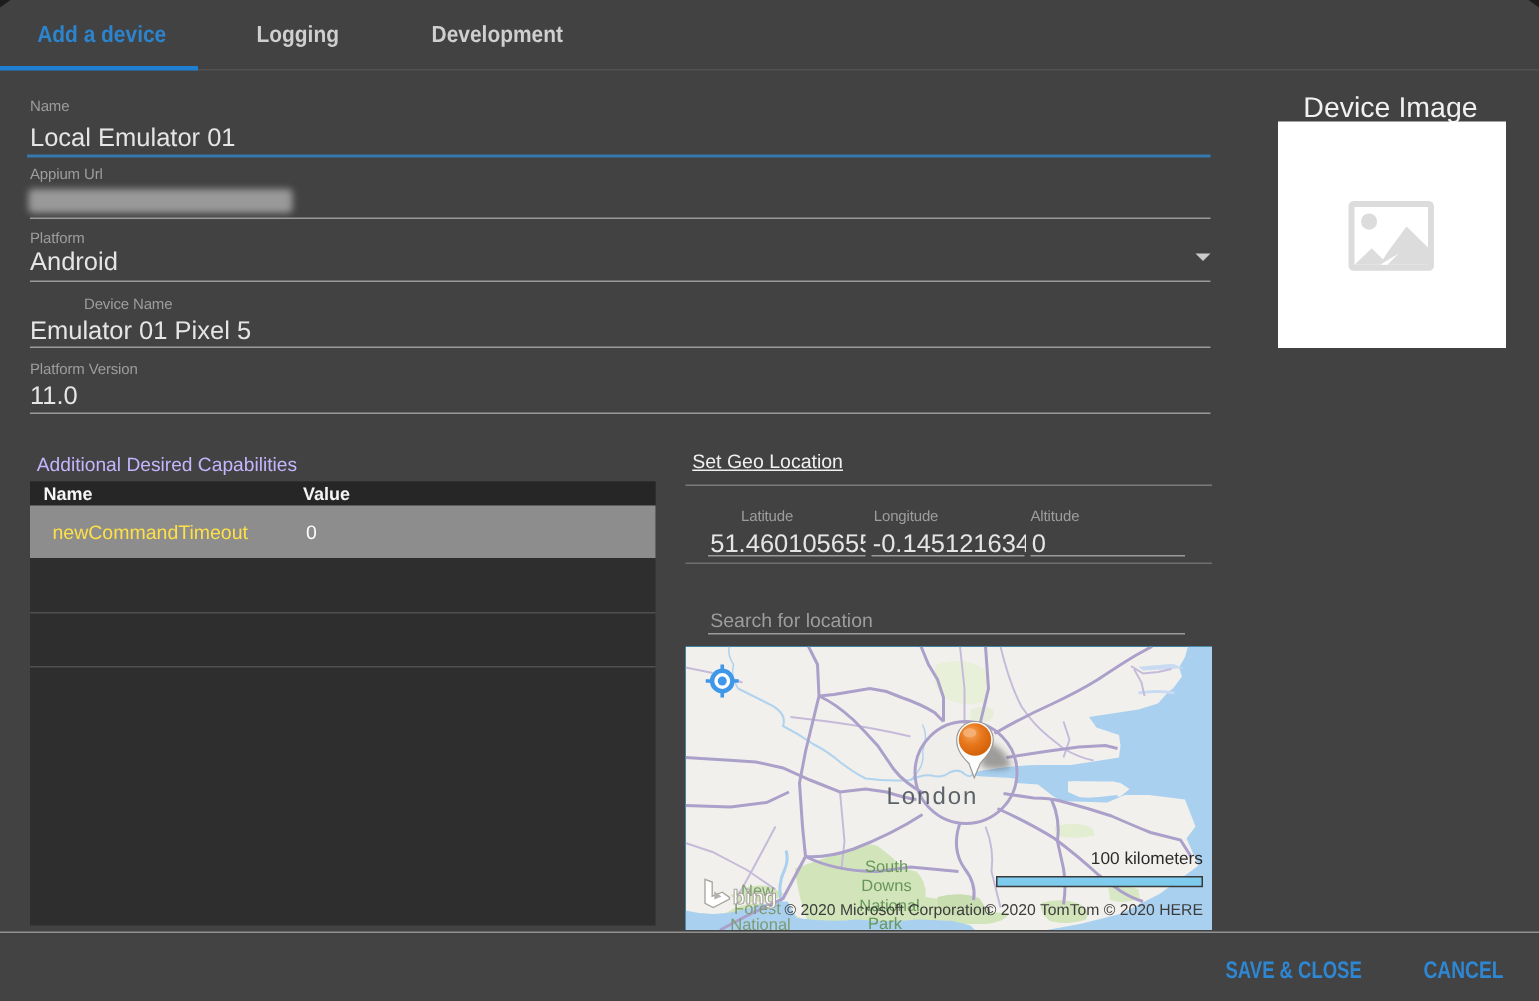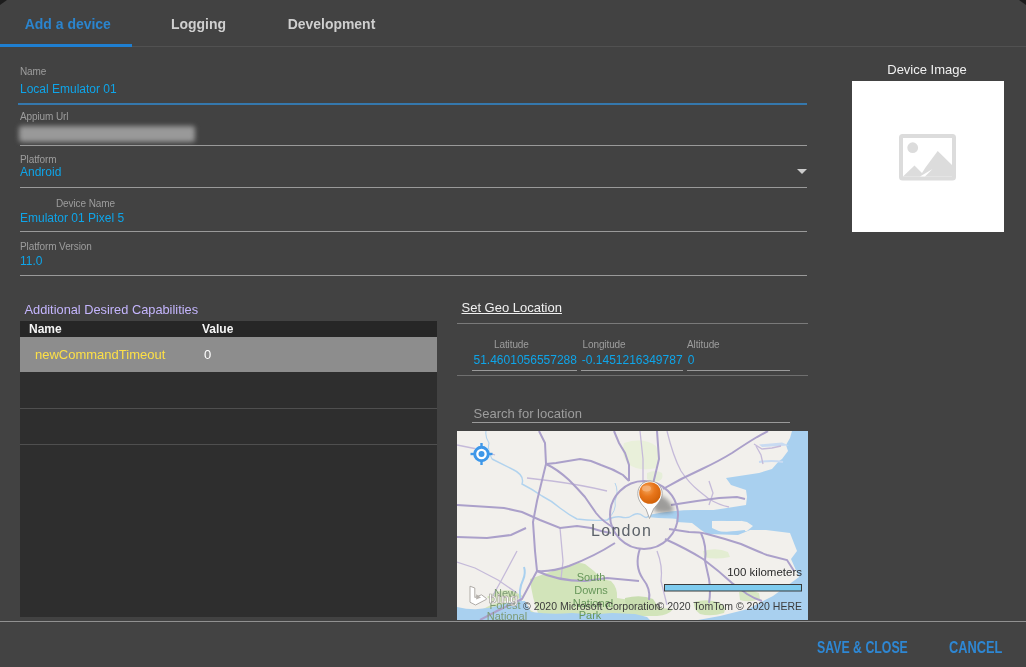--- a/index.html
+++ b/index.html
@@ -1,20 +1,20 @@
 <!DOCTYPE html>
 <html><head>
 <meta charset="utf-8">
 <style>
   * { margin:0; padding:0; box-sizing:border-box; }
   html,body { width:1026px; height:667px; overflow:hidden; }
   body { background:#424242; font-family:"Liberation Sans", sans-serif; position:relative; }
   .abs { position:absolute; }
   .label { font-size:10px; color:#9d9d9d; letter-spacing:-0.1px; }
-  .value { font-size:12px; color:#0ea5e9; }
+  .value { font-size:17px; color:#e5e5e5; }
   .uline { position:absolute; height:1px; background:#9a9a9a; }
 </style>
 </head>
 <body>
 
 <div class="abs" style="left:0;top:0;width:1026px;height:47px;background:#424242;"></div>
 <div class="abs" style="left:0;top:46px;width:1026px;height:1px;background:#515151;"></div>
 <div class="abs" style="left:0;top:0;width:132px;height:47px;text-align:center;">
   <div style="margin-top:15px;font-size:15.5px;font-weight:bold;color:#2b84cd;transform:scaleX(0.9);padding-left:4px;">Add a device</div>
 </div>
@@ -42,21 +42,21 @@
 <div class="uline" style="left:20px;top:186.5px;width:787px;"></div>
 
 <div class="abs label" style="left:20px;top:198px;padding-left:36px;">Device Name</div>
 <div class="abs value" style="left:20px;top:211px;">Emulator 01 Pixel 5</div>
 <div class="uline" style="left:20px;top:231px;width:787px;"></div>
 
 <div class="abs label" style="left:20px;top:240.5px;">Platform Version</div>
 <div class="abs value" style="left:20px;top:254px;">11.0</div>
 <div class="uline" style="left:20px;top:275px;width:787px;"></div>
 
-<div class="abs" style="left:851px;top:62px;width:152px;text-align:center;font-size:13px;color:#f1f1f1;">Device Image</div>
+<div class="abs" style="left:851px;top:62px;width:152px;text-align:center;font-size:19px;color:#f1f1f1;">Device Image</div>
 <div class="abs" style="left:851.5px;top:81px;width:152px;height:151px;background:#ffffff;"></div>
 <svg class="abs" style="left:896px;top:132px;" width="62" height="50" viewBox="0 0 62 50">
   <rect x="5" y="4" width="53" height="42.5" rx="1.5" fill="none" stroke="#dcdcdc" stroke-width="4"></rect>
   <circle cx="16.7" cy="15.7" r="5.4" fill="#dcdcdc"></circle>
   <path d="M7,44.5 L18.5,33.5 L26,41 L29.5,35.5 L41.7,19 L56,33 L56,44.5 Z" fill="#dcdcdc"></path>
   <path d="M24,44.5 L36.5,37 L29,44.5 Z" fill="#ffffff"></path>
 </svg>
 
 <div class="abs" style="left:24.5px;top:302px;font-size:12.8px;color:#c4b5fd;">Additional Desired Capabilities</div>
 <div class="abs" style="left:20px;top:320.5px;width:417px;height:296.5px;background:#2e2e2e;"></div>

